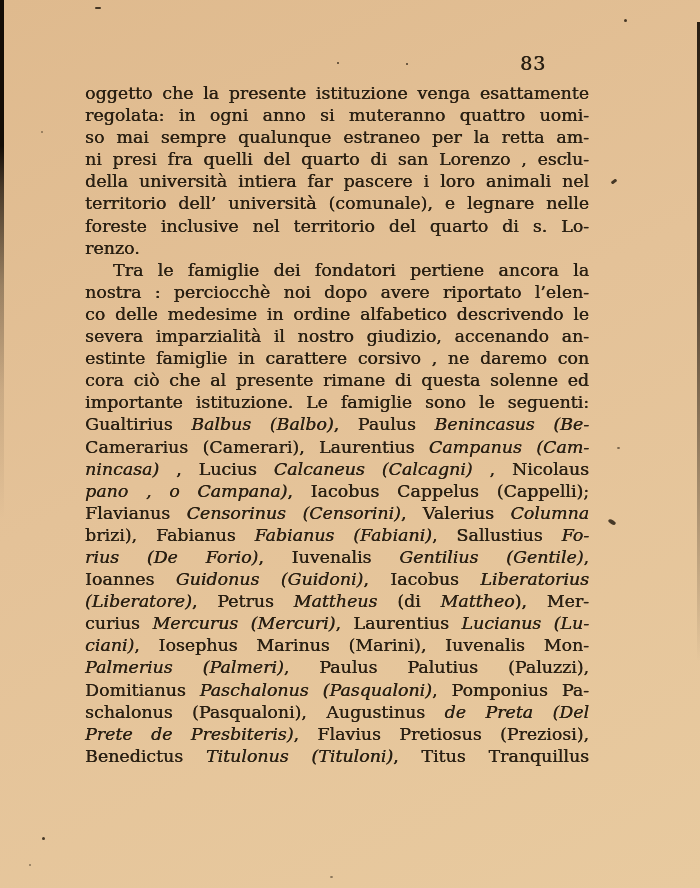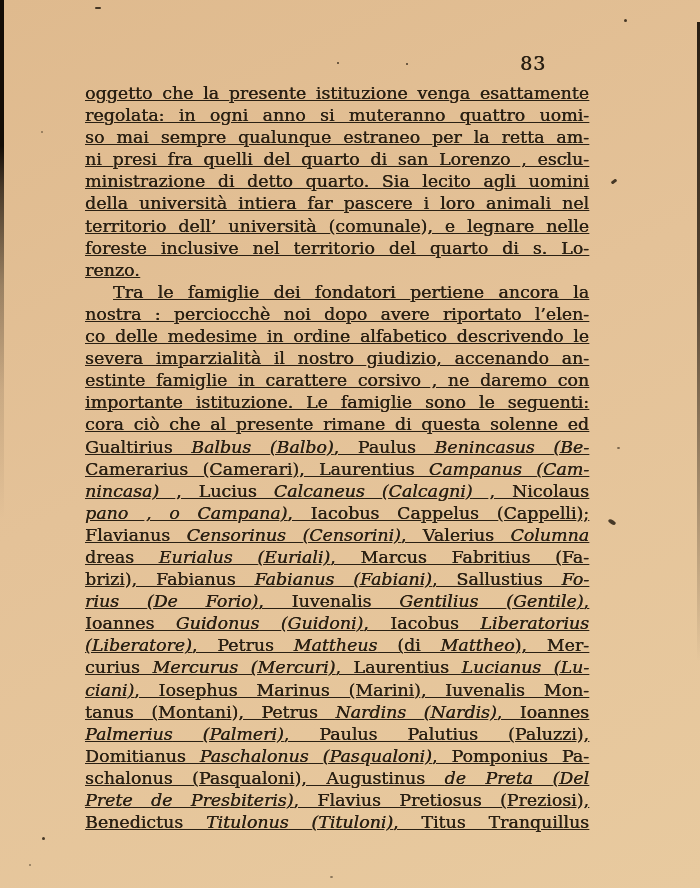--- a/index.html
+++ b/index.html
@@ -53,65 +53,61 @@
     width: 504px;
     font-size: 17.4px;
     text-shadow: 0.35px 0 0 currentColor; 
   }
   .line {
     height: 22.1px;
     line-height: 22.1px;
     text-align: justify;
     text-align-last: justify;
     white-space: normal;
-    text-decoration: underline;
   }
   .line.left { text-align-last: left; }
   .line.indent { text-indent: 28px; }
   .it { font-style: italic; }
 </style>
 </head>
 <body style="--paper: #e4c298; --paper-dark: #dfba8e; --paper-light: #e8ca9f; --ink: #2a2013;">
 
 <div>
   <div class="edge-left"></div>
   <div class="edge-right"></div>
 
   <div class="page-number">83</div>
 
   <div class="text-block">
       <div class="line"><span>oggetto che la presente istituzione venga esattamente</span></div>
       <div class="line"><span>regolata: in ogni anno si muteranno quattro uomi-</span></div>
       <div class="line"><span>so mai sempre qualunque estraneo per la retta am-</span></div>
       <div class="line"><span>ni presi fra quelli del quarto di san Lorenzo , esclu-</span></div>
-      <div class="line"><span>ministrazione di detto quarto. Sia lecito agli uomini</span></div>
       <div class="line"><span>della università intiera far pascere i loro animali nel</span></div>
       <div class="line"><span>territorio dell’ università (comunale), e legnare nelle</span></div>
       <div class="line"><span>foreste inclusive nel territorio del quarto di s. Lo-</span></div>
       <div class="line left"><span>renzo.</span></div>
       <div class="line indent"><span>Tra le famiglie dei fondatori pertiene ancora la</span></div>
       <div class="line"><span>nostra : perciocchè noi dopo avere riportato l’elen-</span></div>
       <div class="line"><span>co delle medesime in ordine alfabetico descrivendo le</span></div>
       <div class="line"><span>severa imparzialità il nostro giudizio, accenando an-</span></div>
       <div class="line"><span>estinte famiglie in carattere corsivo , ne daremo con</span></div>
+      <div class="line"><span>cora ciò che al presente rimane di questa solenne ed</span></div>
       <div class="line"><span>importante istituzione. Le famiglie sono le seguenti:</span></div>
-      <div class="line"><span>cora ciò che al presente rimane di questa solenne ed</span></div>
       <div class="line"><span>Gualtirius </span><span class="it">Balbus</span><span> </span><span class="it">(Balbo)</span><span>, Paulus </span><span class="it">Benincasus</span><span> </span><span class="it">(Be-</span></div>
       <div class="line"><span>Camerarius (Camerari), Laurentius </span><span class="it">Campanus</span><span> </span><span class="it">(Cam-</span></div>
       <div class="line"><span class="it">nincasa)</span><span> , Lucius </span><span class="it">Calcaneus</span><span> </span><span class="it">(Calcagni)</span><span> , Nicolaus</span></div>
       <div class="line"><span class="it">pano , o Campana)</span><span>, Iacobus Cappelus (Cappelli);</span></div>
       <div class="line"><span>Flavianus </span><span class="it">Censorinus</span><span> </span><span class="it">(Censorini)</span><span>, Valerius </span><span class="it">Columna</span></div>
-      <div class="line"><span>dreas </span><span class="it">Eurialus</span><span> </span><span class="it">(Euriali)</span><span>, Marcus Fabritius (Fa-</span></div>
       <div class="line"><span>brizi), Fabianus </span><span class="it">Fabianus</span><span> </span><span class="it">(Fabiani)</span><span>, Sallustius </span><span class="it">Fo-</span></div>
       <div class="line"><span class="it">rius</span><span> </span><span class="it">(De Forio)</span><span>, Iuvenalis </span><span class="it">Gentilius</span><span> </span><span class="it">(Gentile)</span><span>,</span></div>
       <div class="line"><span>Ioannes </span><span class="it">Guidonus</span><span> </span><span class="it">(Guidoni)</span><span>, Iacobus </span><span class="it">Liberatorius</span></div>
       <div class="line"><span class="it">(Liberatore)</span><span>, Petrus </span><span class="it">Mattheus</span><span> (di </span><span class="it">Mattheo</span><span>), Mer-</span></div>
       <div class="line"><span>curius </span><span class="it">Mercurus</span><span> </span><span class="it">(Mercuri)</span><span>, Laurentius </span><span class="it">Lucianus</span><span> </span><span class="it">(Lu-</span></div>
       <div class="line"><span class="it">ciani)</span><span>, Iosephus Marinus (Marini), Iuvenalis Mon-</span></div>
-      <div class="line"><span>tanus (Montani), Petrus </span><span class="it">Nardins</span><span> </span><span class="it">(Nardis)</span><span>, Ioannes</span></div>
       <div class="line"><span class="it">Palmerius</span><span> </span><span class="it">(Palmeri)</span><span>, Paulus Palutius (Paluzzi),</span></div>
       <div class="line"><span>Domitianus </span><span class="it">Paschalonus</span><span> </span><span class="it">(Pasqualoni)</span><span>, Pomponius Pa-</span></div>
       <div class="line"><span>schalonus (Pasqualoni), Augustinus </span><span class="it">de Preta</span><span> </span><span class="it">(Del</span></div>
       <div class="line"><span class="it">Prete de Presbiteris)</span><span>, Flavius Pretiosus (Preziosi),</span></div>
       <div class="line"><span>Benedictus </span><span class="it">Titulonus</span><span> </span><span class="it">(Tituloni)</span><span>, Titus Tranquillus</span></div>
     </div>
 
   <div class="speck" style="left:95px;  top:7px;   width:6px; height:2px; border-radius:1px;"></div>
   <div class="speck" style="left:624px; top:19px;  width:3px; height:3px;"></div>
   <div class="speck" style="left:337px; top:62px;  width:2px; height:2px;"></div>

